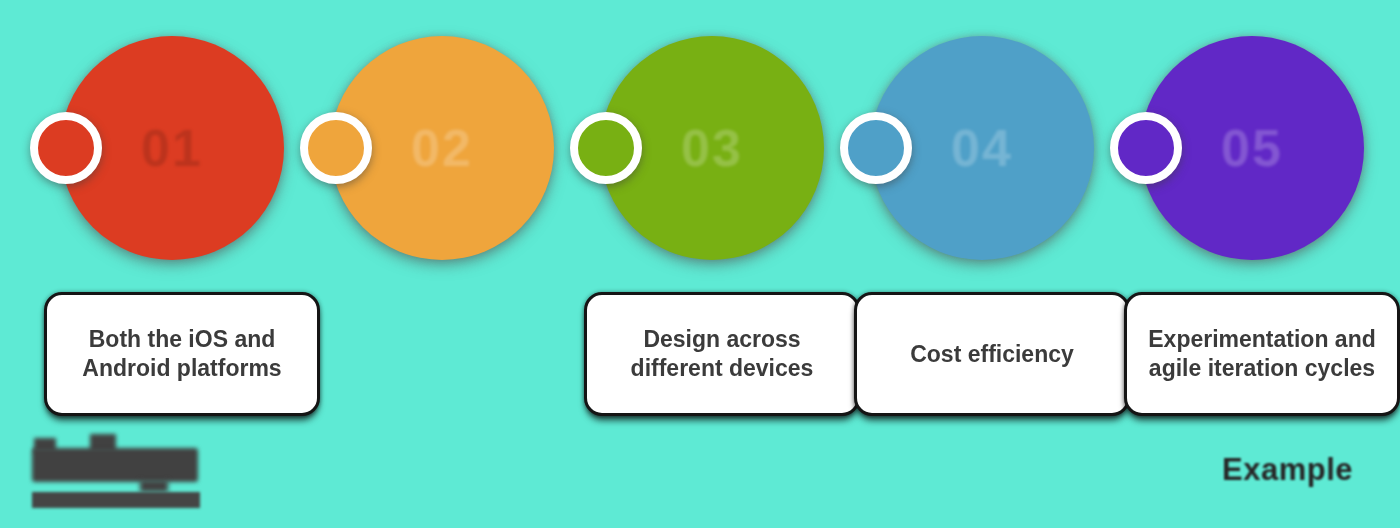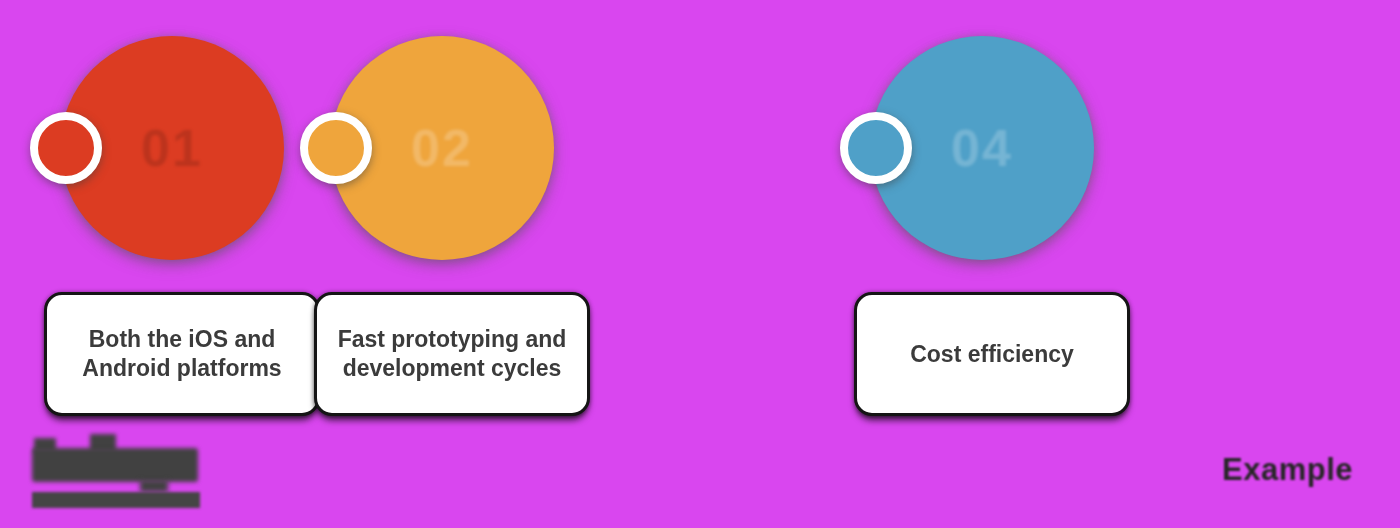--- a/index.html
+++ b/index.html
@@ -5,21 +5,21 @@
   html,body{margin:0;padding:0;}
   body{
     width:1400px;height:528px;
     background:#ffffff;
     font-family:"Liberation Sans", sans-serif;
     position:relative;
     overflow:hidden;
   }
   .canvas{
     position:absolute;left:0;top:0;width:1400px;height:528px;
-    background:#d946ef;
+    background:#5eead4;
   }
   .step{
     position:absolute;top:0;width:256px;height:430px;
   }
   .big-circle{
     position:absolute;left:16px;top:36px;
     width:224px;height:224px;border-radius:50%;
     box-shadow:0 5px 14px rgba(80,80,80,0.55), 0 0 6px rgba(120,120,120,0.35);
     display:flex;align-items:center;justify-content:center;
   }
@@ -95,36 +95,51 @@
     <div class="benefit-box">
       <span class="benefit-label">Both the iOS and Android platforms</span>
     </div>
   </div>
 
   <div class="step" style="left: 314px;">
     <div class="big-circle" style="background-color: rgb(239, 165, 60);">
       <span class="step-number" style="color: rgba(255, 255, 255, 0.22);">02</span>
     </div>
     <div class="small-circle" style="background-color: rgb(239, 165, 60);"></div>
+  </div>
+
+  <div class="step" style="left: 584px;">
+    <div class="big-circle" style="background-color: rgb(120, 176, 19);">
+      <span class="step-number" style="color: rgba(255, 255, 255, 0.22);">03</span>
+    </div>
+    <div class="small-circle" style="background-color: rgb(120, 176, 19);"></div>
     <div class="benefit-box">
-      <span class="benefit-label">Fast prototyping and development cycles</span>
+      <span class="benefit-label">Design across different devices</span>
     </div>
   </div>
-
 
   <div class="step" style="left: 854px; text-decoration: underline;">
     <div class="big-circle" style="background-color: rgb(79, 160, 200);">
       <span class="step-number" style="color: rgba(255, 255, 255, 0.22);">04</span>
     </div>
     <div class="small-circle" style="background-color: rgb(79, 160, 200);"></div>
     <div class="benefit-box">
       <span class="benefit-label">Cost efficiency</span>
     </div>
   </div>
 
+  <div class="step" style="left: 1124px;">
+    <div class="big-circle" style="background-color: rgb(97, 40, 198);">
+      <span class="step-number" style="color: rgba(255, 255, 255, 0.22);">05</span>
+    </div>
+    <div class="small-circle" style="background-color: rgb(97, 40, 198);"></div>
+    <div class="benefit-box">
+      <span class="benefit-label">Experimentation and agile iteration cycles</span>
+    </div>
+  </div>
 
   <div class="brand-logo">
     <div class="brand-ascender-1"></div>
     <div class="brand-ascender-2"></div>
     <div class="brand-wordmark"></div>
     <div class="brand-descender"></div>
     <div class="brand-underline"></div>
   </div>
 
   <div class="footer-right-label">Example</div>

